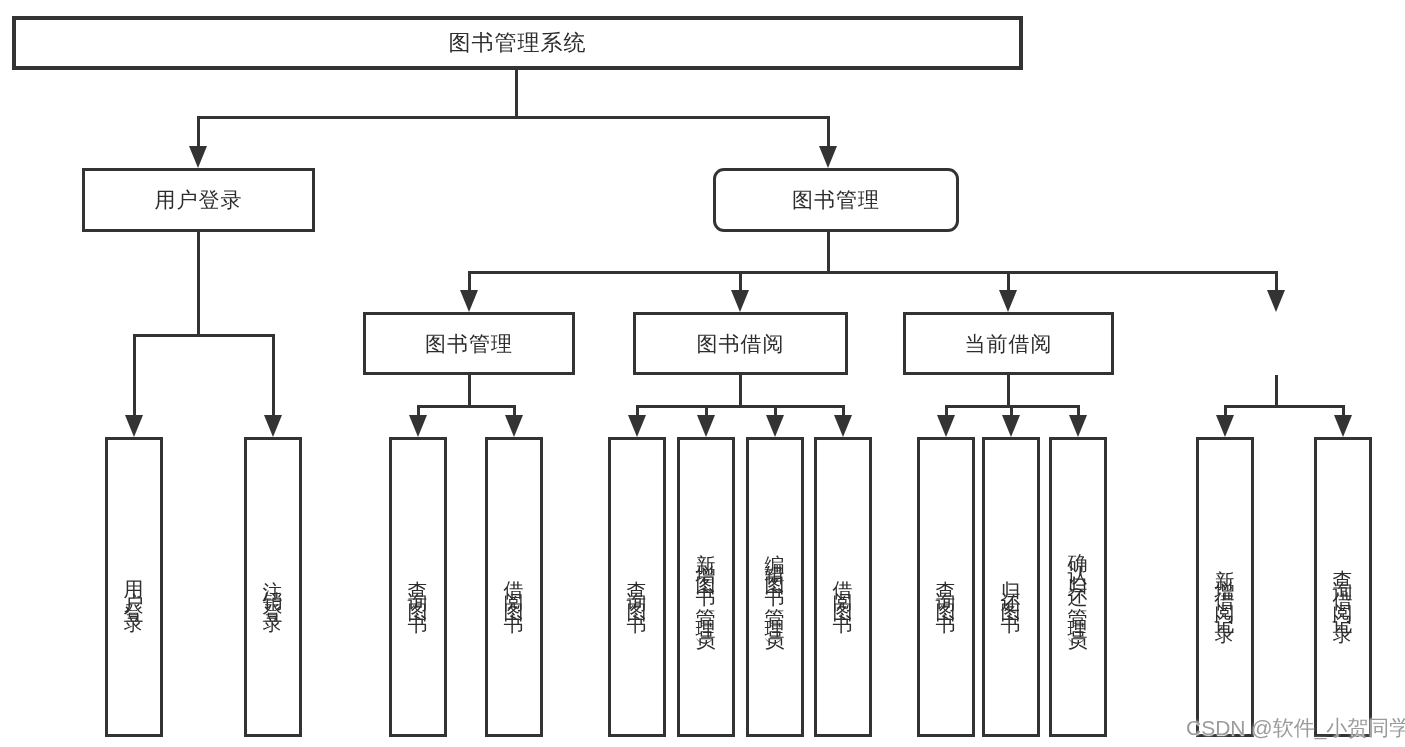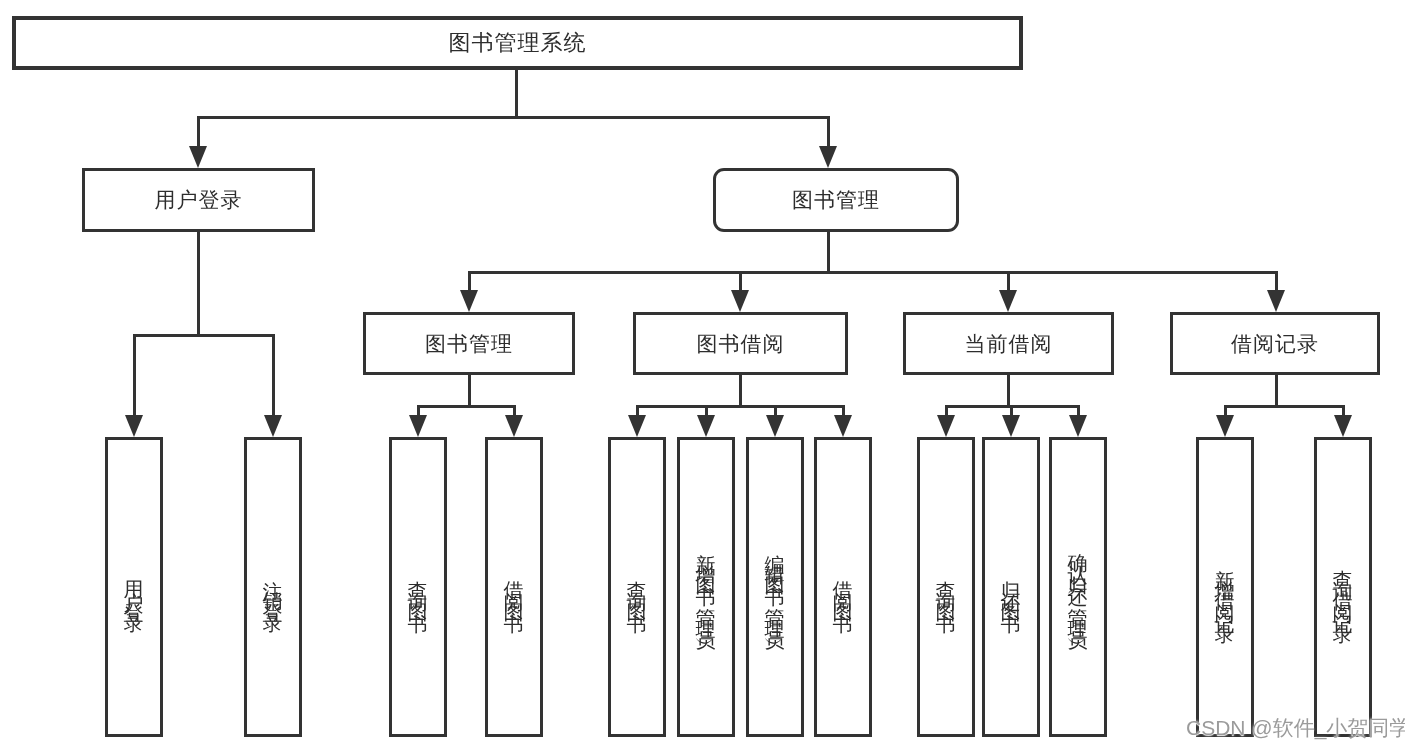--- a/index.html
+++ b/index.html
@@ -91,23 +91,20 @@
 
   <div class="box" style="left:363px;top:312px;width:212px;height:63px;">
     <span>图书管理</span>
   </div>
   <div class="box" style="left:633px;top:312px;width:215px;height:63px;">
     <span>图书借阅</span>
   </div>
   <div class="box" style="left:903px;top:312px;width:211px;height:63px;">
     <span>当前借阅</span>
   </div>
-  <div class="box" style="left:1170px;top:312px;width:210px;height:63px;">
-    <span>借阅记录</span>
-  </div>
 
   <div class="vl" style="left:468px;top:375px;height:33px;"></div>
   <div class="vl" style="left:739px;top:375px;height:33px;"></div>
   <div class="vl" style="left:1007px;top:375px;height:33px;"></div>
   <div class="vl" style="left:1275px;top:375px;height:33px;"></div>
 
   <div class="hl" style="left:417px;top:405px;width:99px;"></div>
   <div class="hl" style="left:636px;top:405px;width:208px;"></div>
   <div class="hl" style="left:945px;top:405px;width:134px;"></div>
   <div class="hl" style="left:1224px;top:405px;width:120px;"></div>

